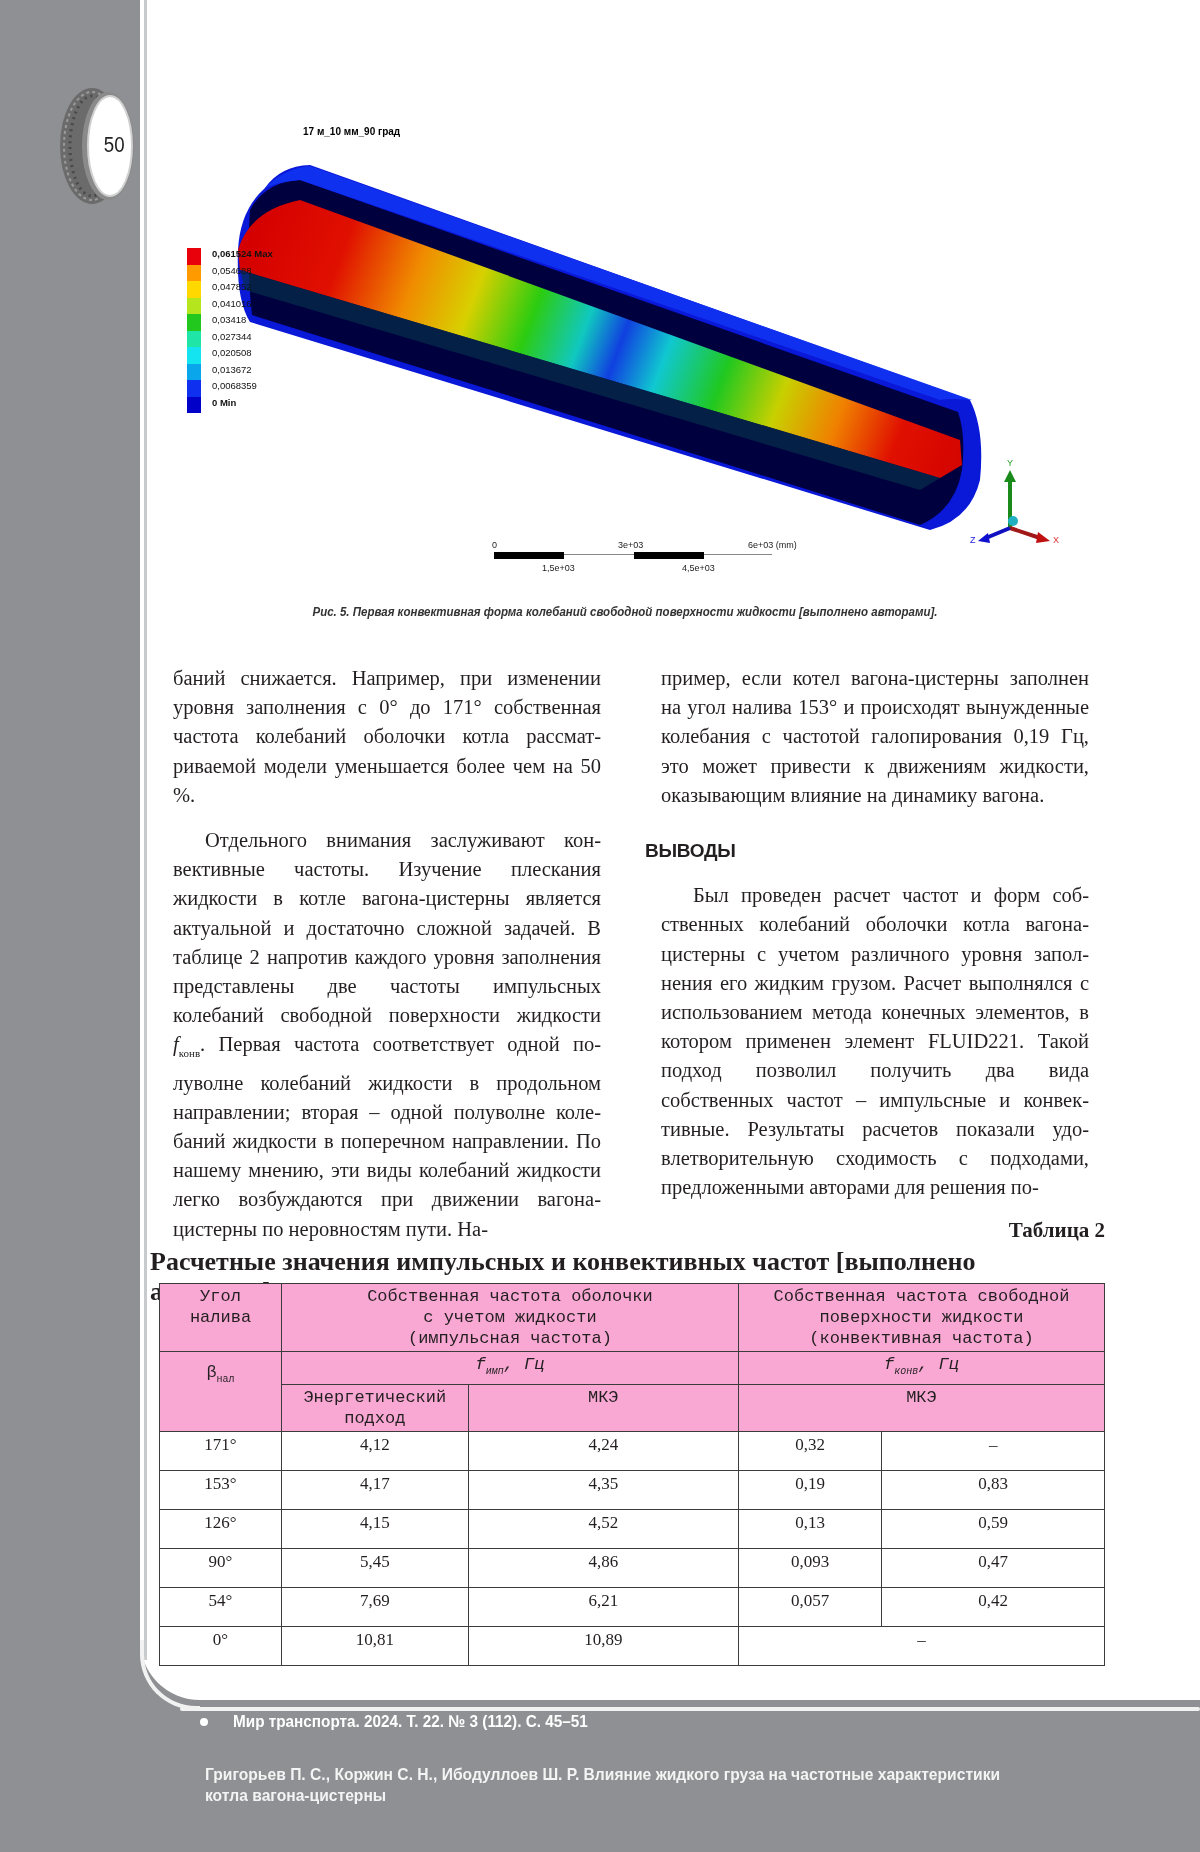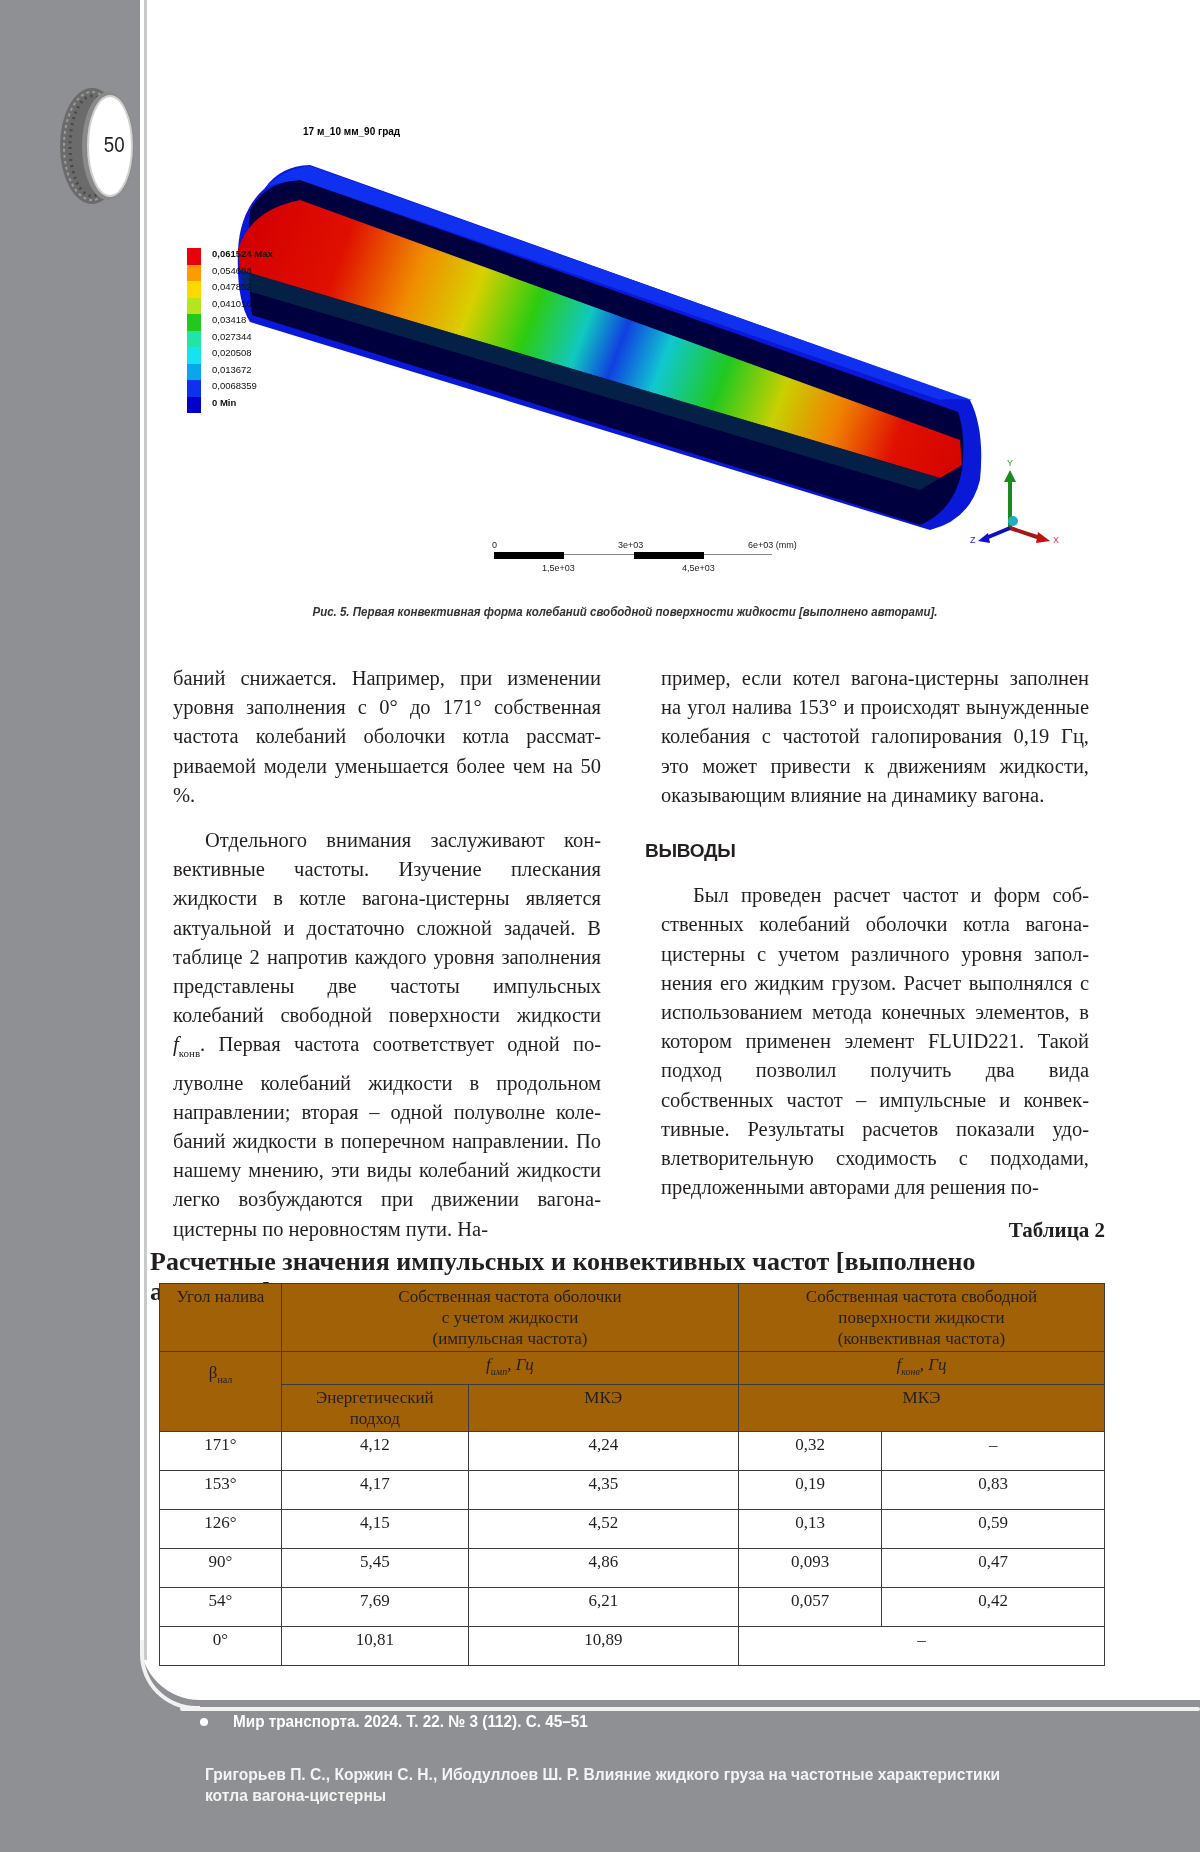--- a/index.html
+++ b/index.html
@@ -87,21 +87,21 @@
     position: absolute; left: 150px; top: 1247px; width: 950px; text-align: left;
     font-weight: bold; font-size: 26px;
   }
   table.data {
     position: absolute; left: 159px; top: 1283px; width: 946px;
     border-collapse: collapse; font-size: 17px; color: #231f20;
   }
   table.data td {
     border: 1.5px solid #3c3c3c; padding: 2px 6px; vertical-align: top; line-height: 21px;
   }
-  table.data tr.h td { background: #a16207; text-align: center; }
+  table.data tr.h td { background: #f9a8d4; text-align: center; font-family: Liberation Mono, monospace; }
   table.data td.left { text-align: left; }
   table.data tr.r td { height: 34px; text-align: center; background: #fff; }
   table.data tr.r td.first { text-align: center; }
   .beta-sub { font-size: 10px; vertical-align: -5px; }
 
   
   .footer-dot {
     position: absolute; left: 200px; top: 1718px; width: 8px; height: 8px; border-radius: 50%; background: #fff;
   }
   .footer-journal {

